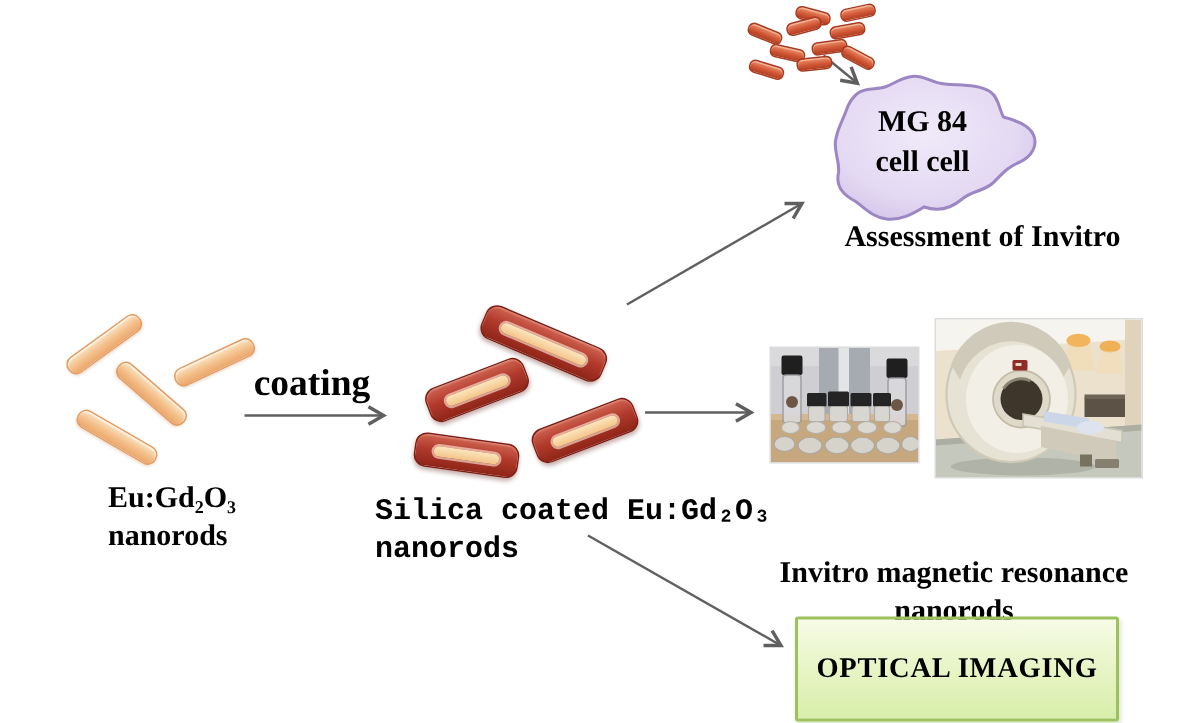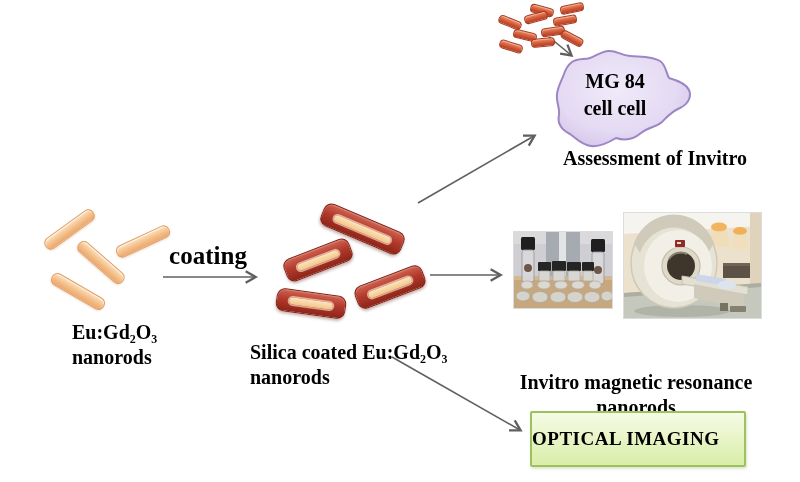--- a/index.html
+++ b/index.html
@@ -25,24 +25,24 @@
   
   .small-rod{position:absolute;width:22px;height:7px;border-radius:4px;
     background:linear-gradient(180deg,#EC9068 0%,#CE5434 60%,#B23F22 100%);
     border:1px solid #A83A20;box-shadow:inset 0 1px 0 rgba(255,220,200,.5);}
 
   .overlay{position:absolute;left:0;top:0;width:800px;height:482px;pointer-events:none;}
 
   .photo{position:absolute;border:1px solid #DCDCDC;box-sizing:border-box;}
   .photo svg{display:block;}
 
-  .optical-box{position:absolute;left:530px;top:411px;width:216px;height:56px;
+  .optical-box{position:absolute;left:530px;top:411px;width:216px;height:70px;
     border:2px solid #9CC25D;border-radius:2px;box-sizing:border-box;
     background:linear-gradient(180deg,#F6FBE6 0%,#E9F5C9 45%,#D8EEA9 100%);
-    display:flex;align-items:center;justify-content:flex-start;
+    display:flex;align-items:center;justify-content:center;
     box-shadow:1px 2px 3px rgba(120,150,70,.25);}
   .optical-box span{font-weight:bold;font-size:19px;letter-spacing:.5px;}
 </style>
 </head>
 <body>
 
 <div class="canvas">
 
   <div class="photo" style="left:513px;top:231px;width:100px;height:78px;">
     <svg width="98" height="76" viewBox="0 0 98 76">
@@ -183,21 +183,21 @@
 
   <div class="lbl" style="left:72px;top:320px;">
     <span>Eu:Gd₂O₃</span><br>
     <span>nanorods</span>
   </div>
 
   <div class="lbl center" style="left:158px;top:243px;width:100px;font-size:25px;">
     <span>coating</span>
   </div>
 
-  <div class="lbl" style="left:250px;top:340px;">
+  <div class="lbl" style="left:250px;top:329px;font-family:Liberation Mono, monospace;">
     <span>Silica coated Eu:Gd₂O₃</span><br>
     <span>nanorods</span>
   </div>
 
   <div class="lbl center" style="left:556px;top:68px;width:118px;line-height:27px;">
     <span>MG 84</span><br>
     <span>cell cell</span>
   </div>
 
   <div class="lbl center" style="left:540px;top:146px;width:230px;line-height:24px;">

